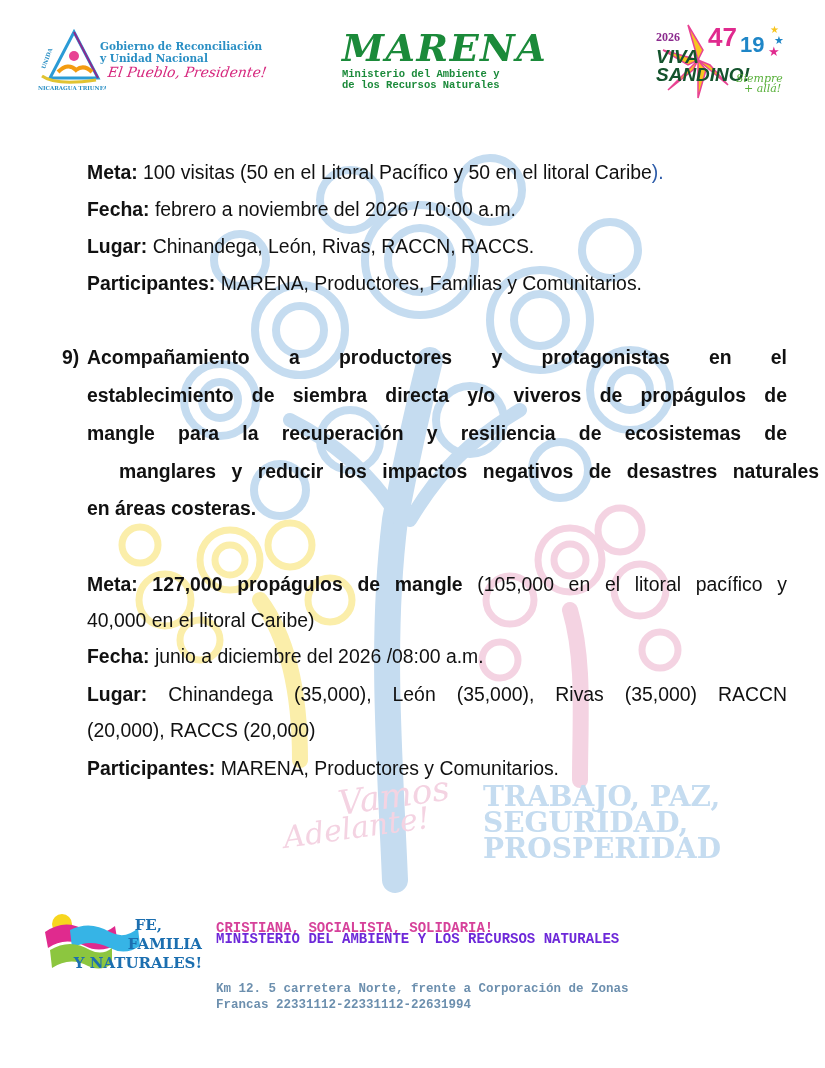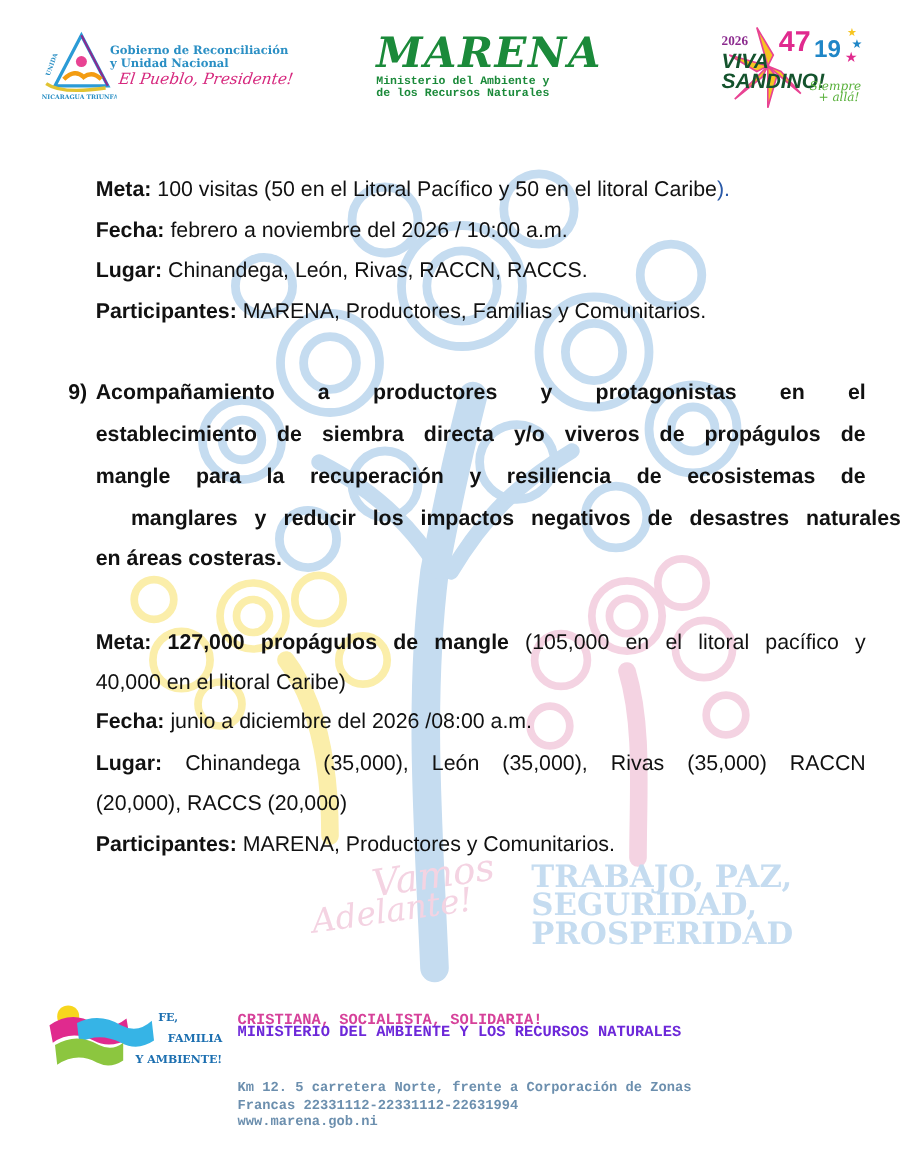--- a/index.html
+++ b/index.html
@@ -25,21 +25,21 @@
   
   .content { position:absolute; left:0; top:0; z-index:3; }
   .line { position:absolute; font-size:19.4px; line-height:22px; color:#111; white-space:nowrap; }
   .b { font-weight:bold; }
   .justify { text-align:justify; text-align-last:justify; white-space:normal; }
   .blue-paren { color:#2b5aa8; }
 
   
   .footer { position:absolute; left:0; top:900px; width:825px; height:168px; z-index:2; }
   .fe-logo { position:absolute; left:40px; top:10px; width:170px; height:70px; }
-  .fe-text { position:absolute; left:80px; top:16px; font-family:"DejaVu Serif", serif; font-weight:bold; font-size:10px; line-height:19px; color:#1c6fb0; text-align:right; width:122px; }
+  .fe-text { position:absolute; left:80px; top:16px; font-family:"DejaVu Serif", serif; font-weight:bold; font-size:15px; line-height:19px; color:#1c6fb0; text-align:right; width:122px; }
   .f-line1 { position:absolute; left:216px; top:20px; font-family:"Liberation Mono", monospace; font-weight:bold; font-size:14px; color:#d6419a; }
   .f-line2 { position:absolute; left:216px; top:29px; font-family:"Liberation Mono", monospace; font-weight:bold; font-size:14px; line-height:21px; color:#6d28d9; width:460px; }
   .f-addr { position:absolute; left:216px; top:82px; font-family:"Liberation Mono", monospace; font-size:12.5px; line-height:15.5px; color:#6c8fae; width:520px;font-weight:bold; }
 </style>
 </head>
 <body>
 
 <svg class="watermark" viewBox="0 0 825 1068" xmlns="http://www.w3.org/2000/svg">
   <g fill="none" stroke-linecap="round">
 
@@ -189,22 +189,21 @@
 <div class="footer">
   <svg class="fe-logo" viewBox="0 0 170 70">
     <circle cx="22" cy="14" r="10" fill="#f7d61e"></circle>
     <path d="M5 22 Q25 8 45 20 Q60 28 75 16 L78 34 Q60 44 45 36 Q25 26 8 38 Z" fill="#e02a8e"></path>
     <path d="M30 20 Q50 10 70 22 Q85 30 98 18 L100 36 Q85 46 70 38 Q50 28 32 38 Z" fill="#36b4e6"></path>
     <path d="M10 40 Q30 28 50 40 Q62 46 72 38 L72 54 Q60 62 48 56 Q30 46 12 58 Z" fill="#8cc63f"></path>
   </svg>
   <div class="fe-text">
     <div style="padding-right:40px;">FE,</div>
     <div>FAMILIA</div>
-    <div style="margin-left:-44px;">Y AMBIENTE!</div>
+    <div style="margin-left:-44px;">Y NATURALES!</div>
   </div>
   <div class="f-line1">CRISTIANA, SOCIALISTA, SOLIDARIA!</div>
   <div class="f-line2">MINISTERIO DEL AMBIENTE Y LOS RECURSOS NATURALES</div>
   <div class="f-addr">
     <div>Km 12. 5 carretera Norte, frente a Corporación de Zonas</div>
     <div>Francas 22331112-22331112-22631994</div>
-    <div>www.marena.gob.ni</div>
   </div>
 </div>
 
 </body></html>

